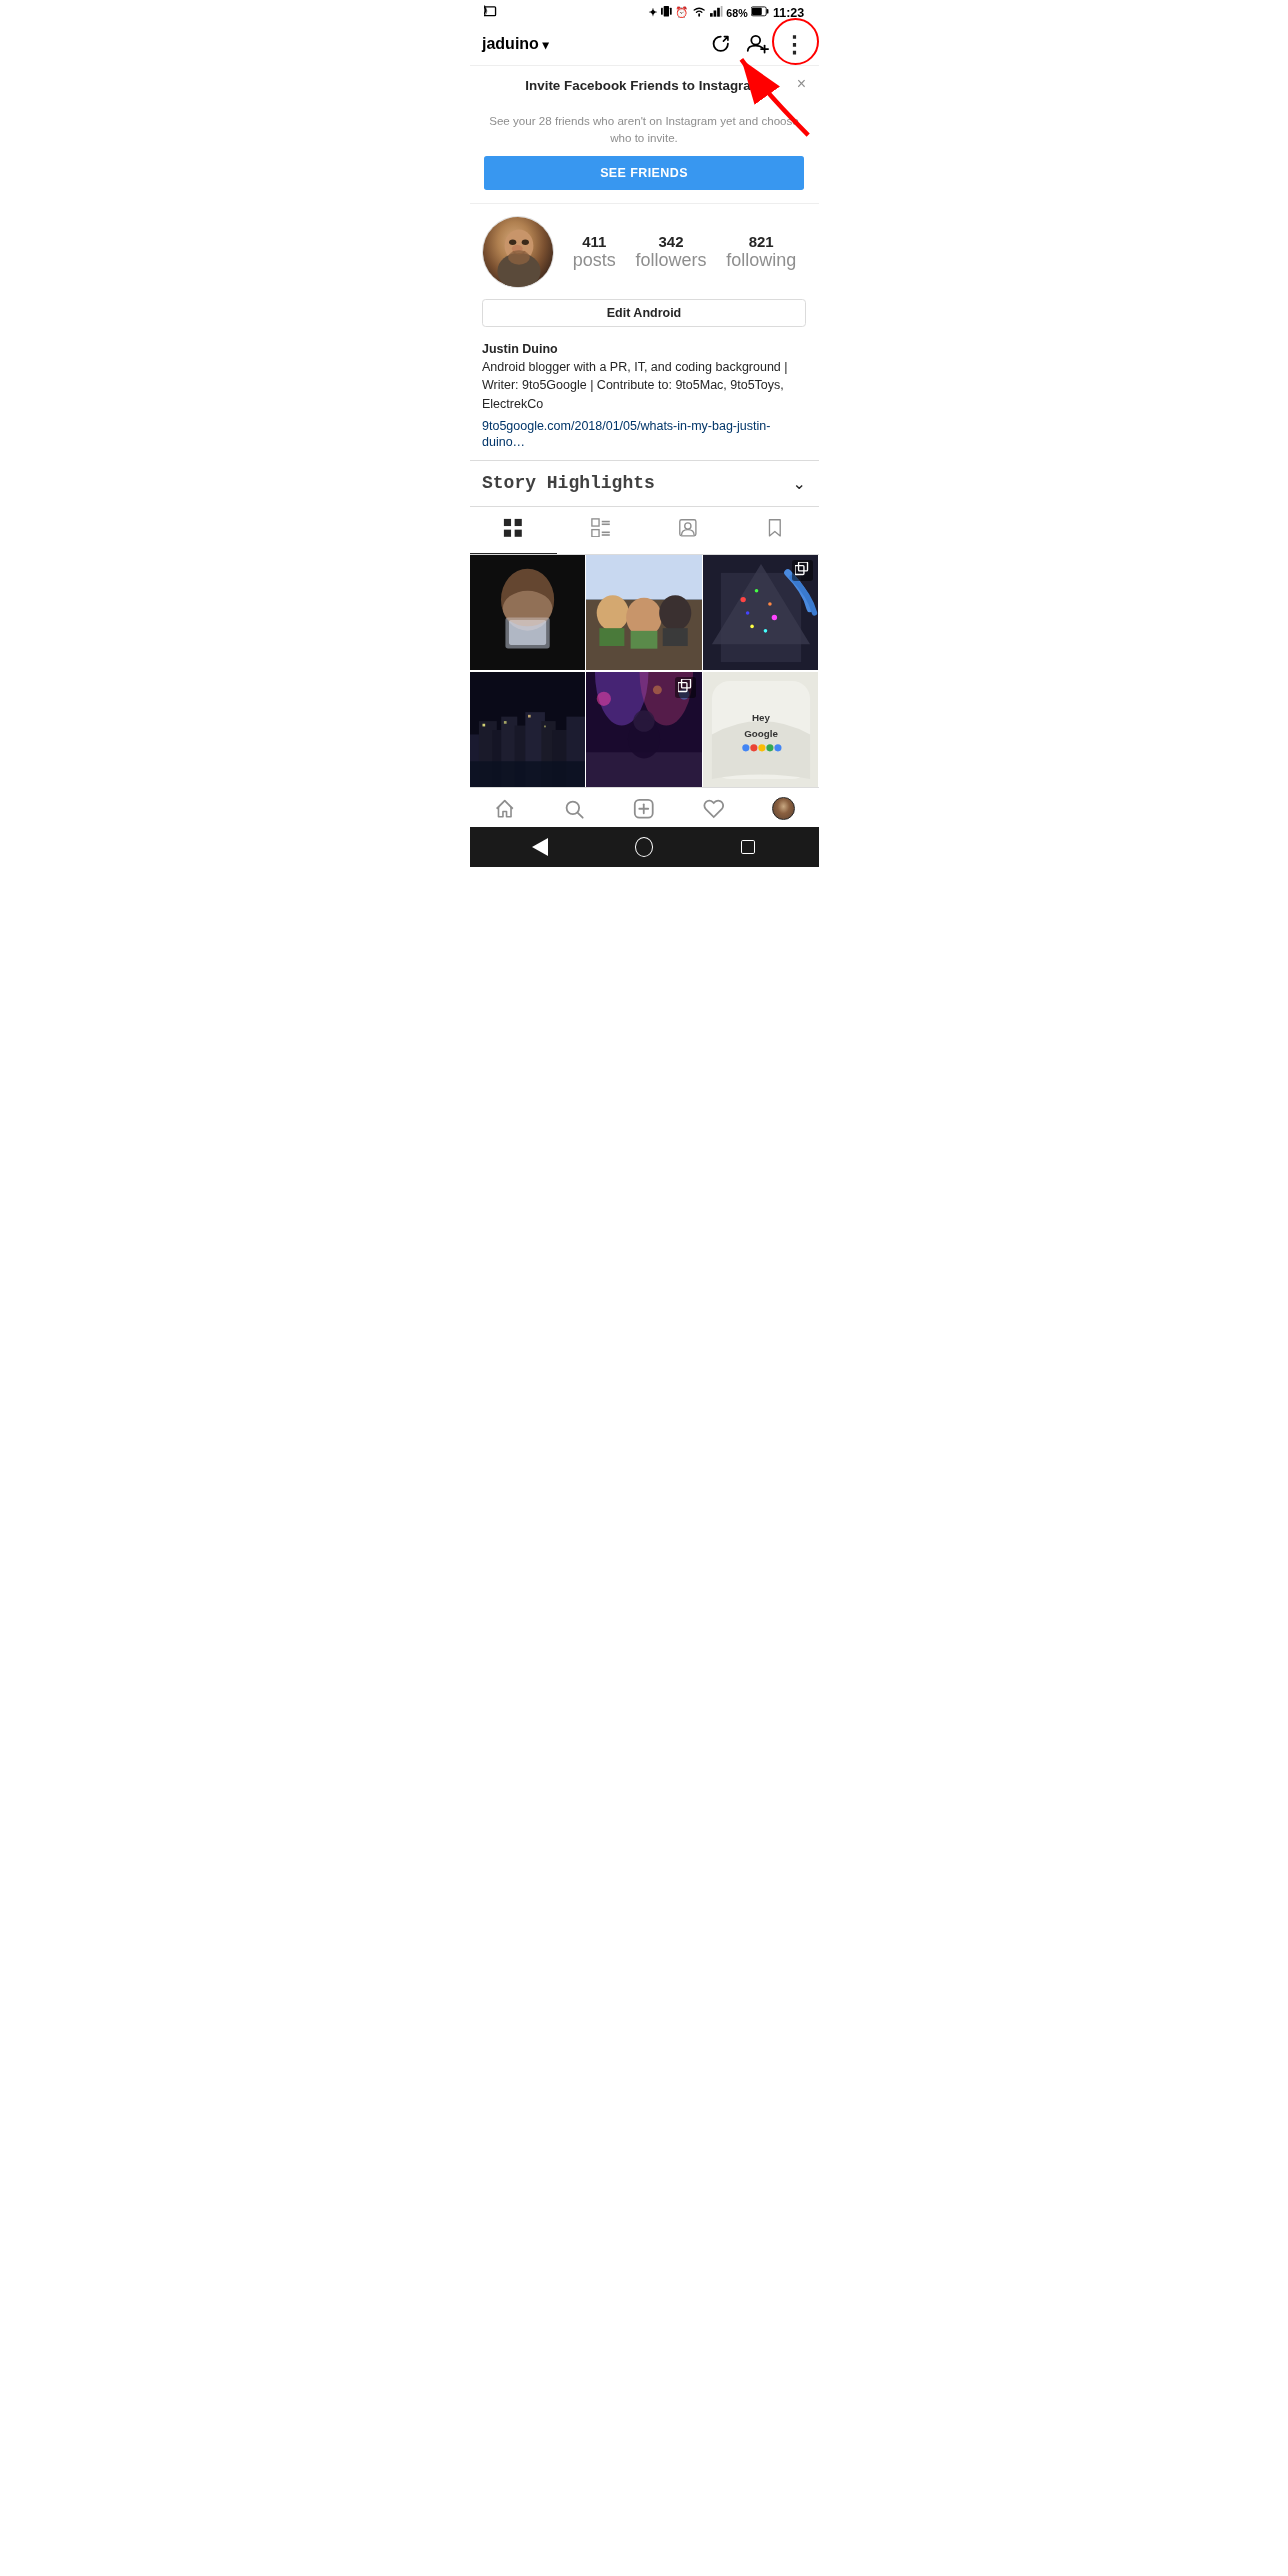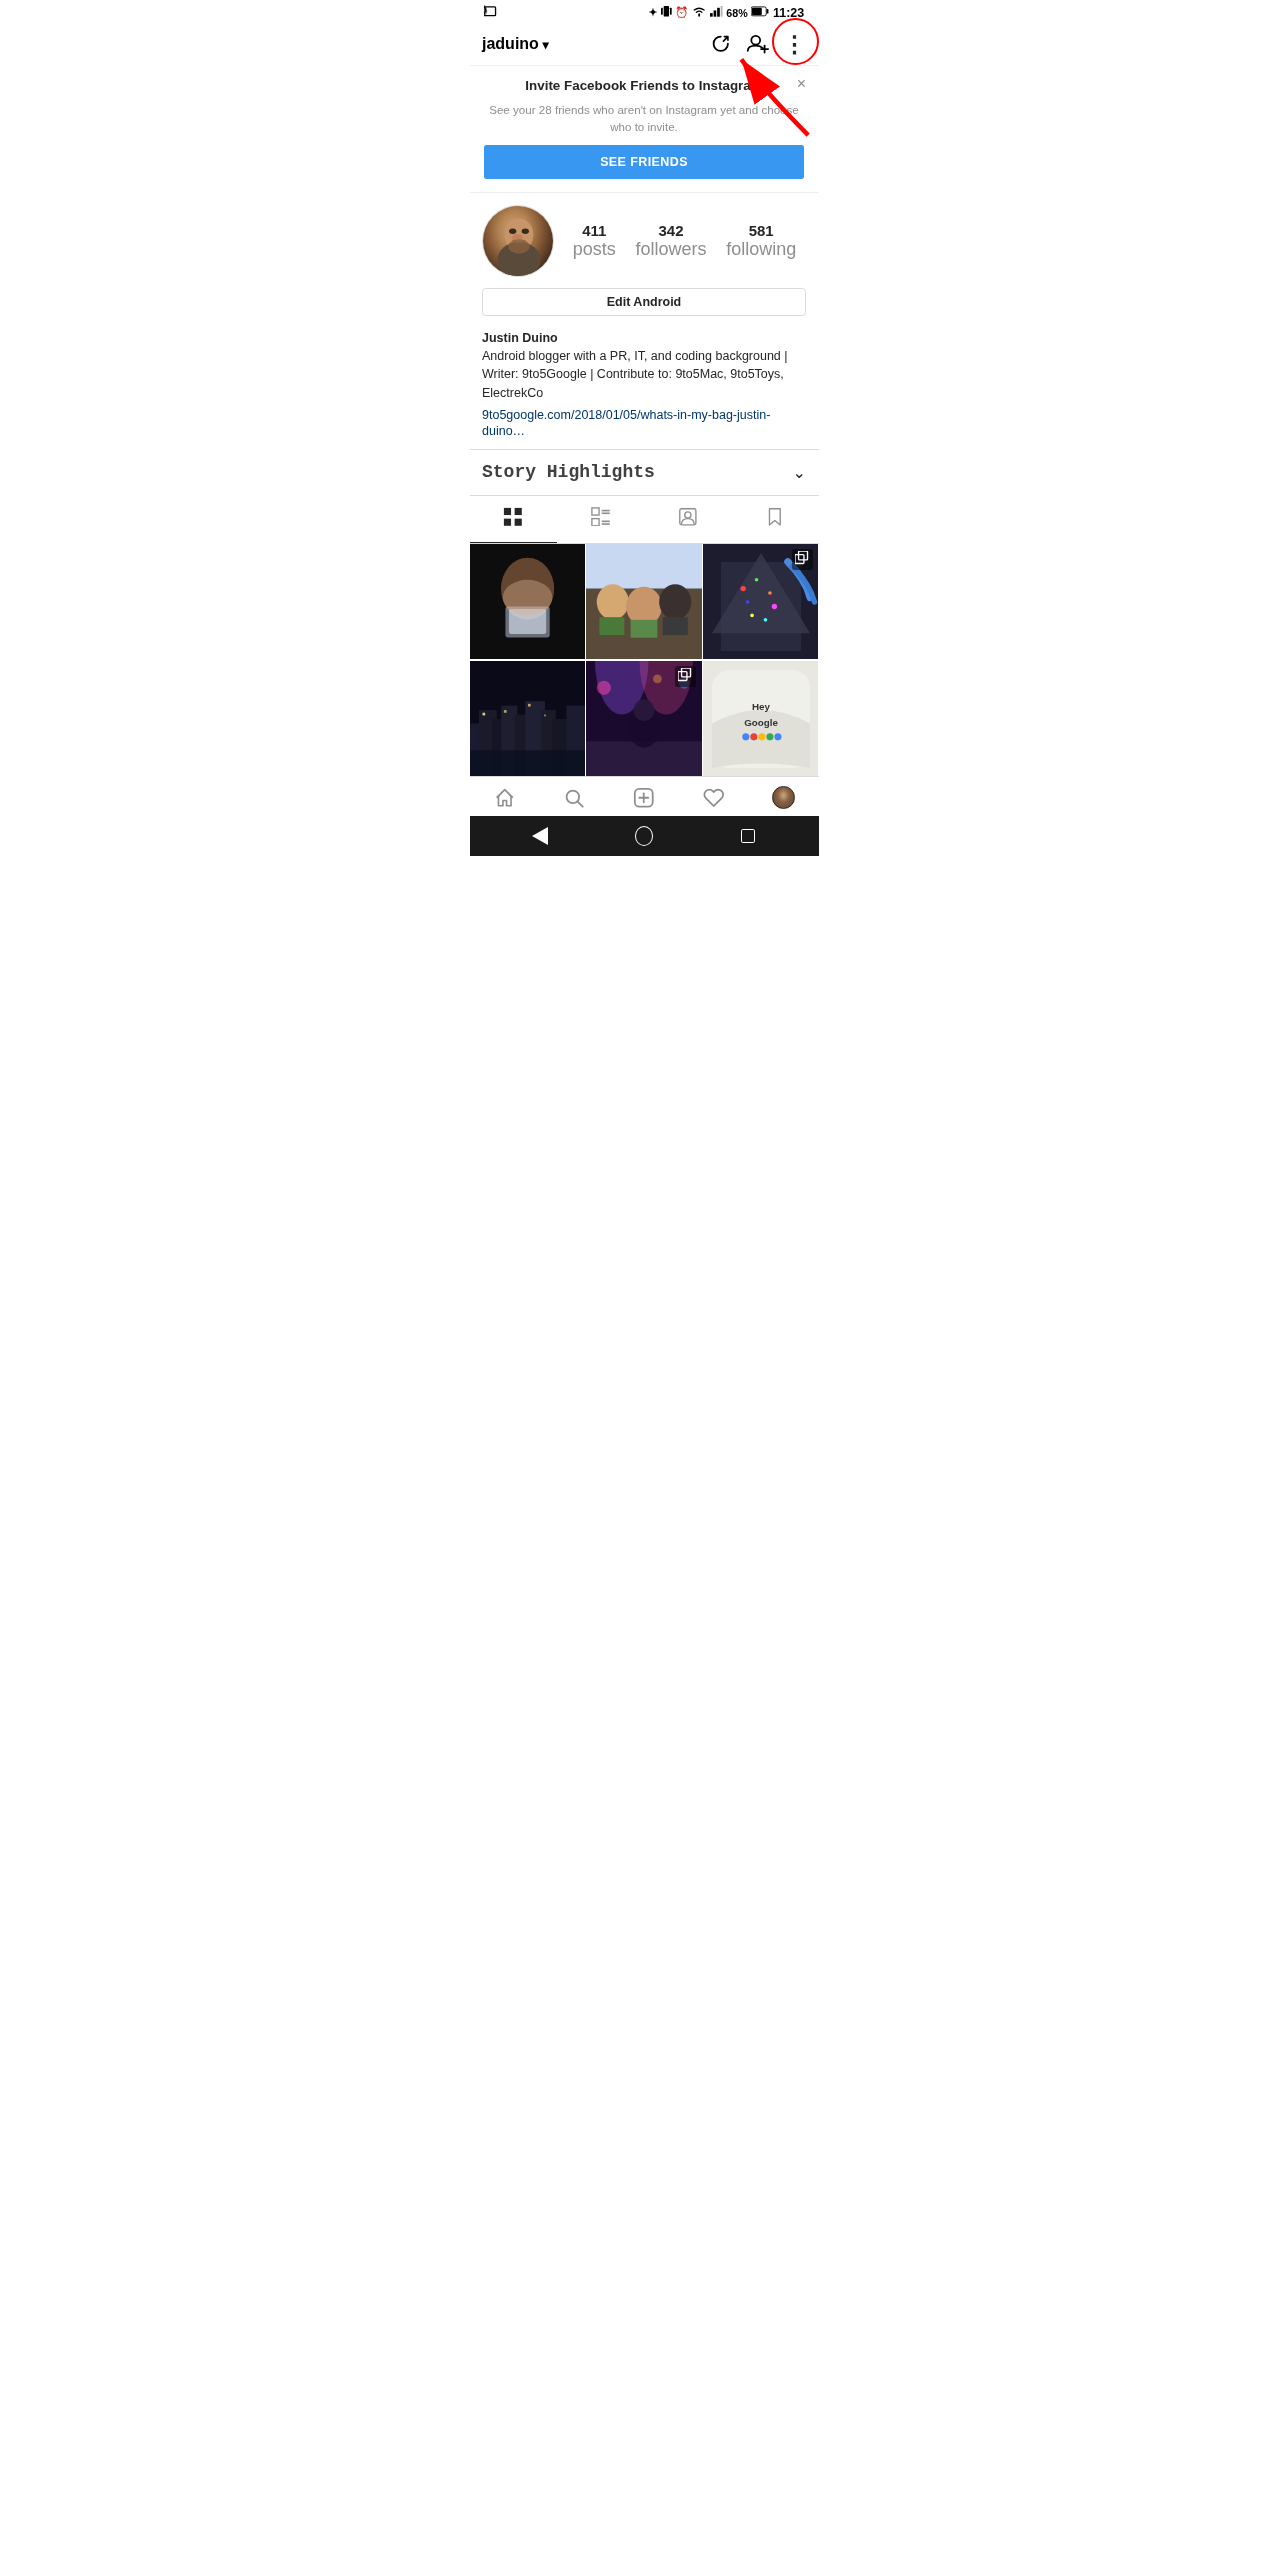--- a/index.html
+++ b/index.html
@@ -75,21 +75,21 @@
       background: #fff;
       border-bottom: 0.9px solid #eee;
       padding: 12.5px 14.3px;
       text-align: center;
       position: relative;
     }
     .fb-banner-title {
       font-size: 13.4px;
       font-weight: 700;
       color: #262626;
-      margin-bottom: 9px;
+      margin-bottom: 20px;
     }
     .fb-banner-desc {
       font-size: 11.6px;
       color: #8e8e8e;
       line-height: 1.4;
       margin-bottom: 10.7px;
     }
     .fb-banner-close {
       position: absolute;
       top: 9px;
@@ -448,21 +448,21 @@
     <div class="stats-area">
       <div class="stat-item">
         <span class="stat-number">411</span>
         <span class="stat-label">posts</span>
       </div>
       <div class="stat-item">
         <span class="stat-number">342</span>
         <span class="stat-label">followers</span>
       </div>
       <div class="stat-item">
-        <span class="stat-number">581</span>
+        <span class="stat-number">821</span>
         <span class="stat-label">following</span>
       </div>
     </div>
   </div>
   <button class="edit-profile-btn">Edit Android</button>
 </div>
 
 <div class="bio-section">
   <div class="bio-name">Justin Duino</div>
   <div class="bio-text">Android blogger with a PR, IT, and coding background | Writer: 9to5Google | Contribute to: 9to5Mac, 9to5Toys, ElectrekCo</div>

